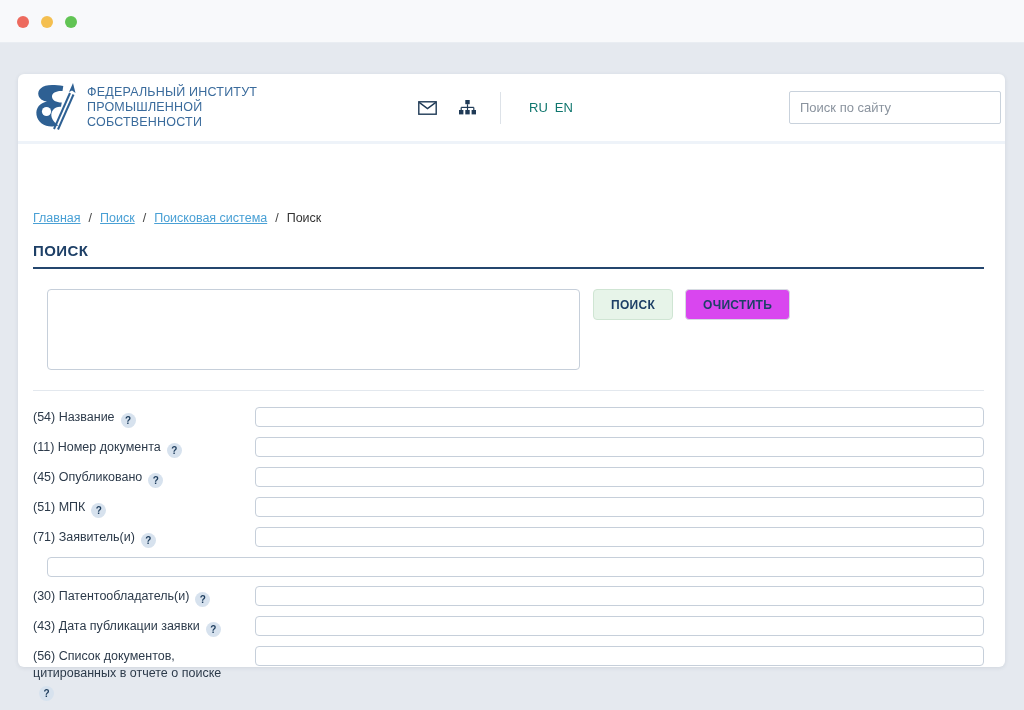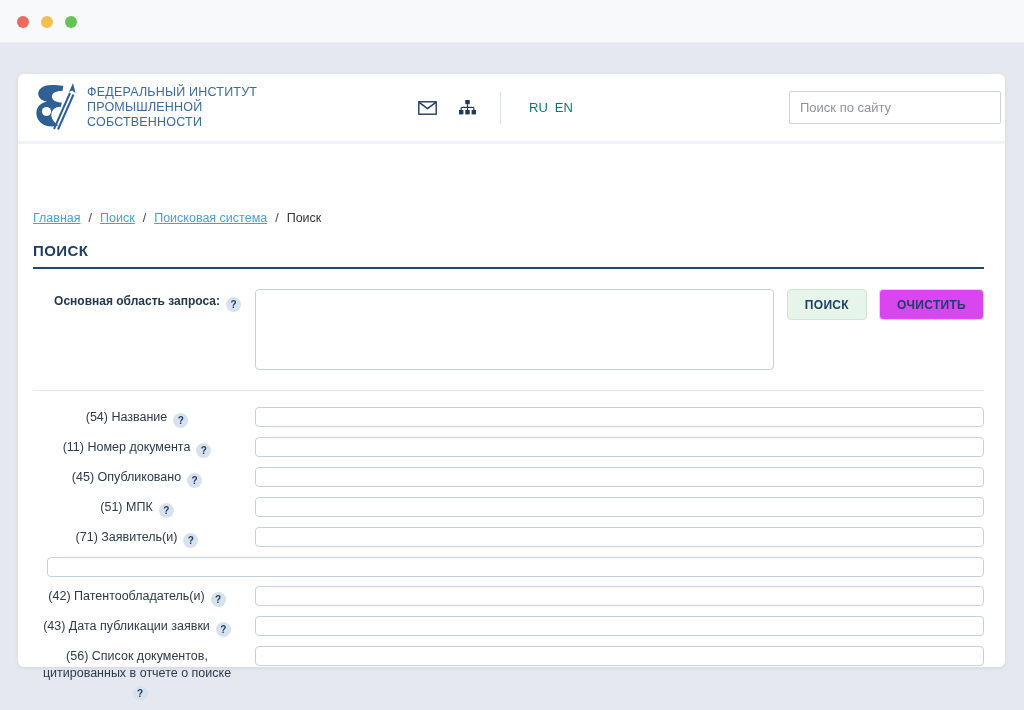--- a/index.html
+++ b/index.html
@@ -108,21 +108,21 @@
   .btn-search { margin-left: 13px; background: #e7f4e9; border: 1px solid #cfe5d3; }
   .btn-clear  { margin-left: 12px; background: #d946ef; border: 1px solid #d6dbe1; }
 
   .section-divider { margin-top: 20px; border-top: 1px solid #e3e8ee; }
 
   
   .fields-list { margin-top: 16px; }
   .frow { display: flex; align-items: flex-start; margin-bottom: 9px; }
   .flabel {
     width: 208px; flex: 0 0 208px;
-    text-align: center;
+    text-align: left;
     font-size: 12.5px; color: #2c3a4a;
     line-height: 17px; padding-top: 2px;
   }
   .finput {
     flex: 1; height: 20px;
     margin-left: 14px;
     border: 1px solid #c6cfda; border-radius: 4px;
     padding: 0 7px;
     font-family: "Liberation Sans", sans-serif; font-size: 12px;
     background: #fff;
@@ -198,23 +198,20 @@
 
     <input class="site-search" type="text" placeholder="Поиск по сайту" style="">
   </div>
 
   <div class="content">
     <div class="breadcrumb"><a class="bc-link">Главная</a><span class="bc-sep">/</span><a class="bc-link">Поиск</a><span class="bc-sep">/</span><a class="bc-link">Поисковая система</a><span class="bc-sep">/</span><span class="bc-current">Поиск</span></div>
 
     <div class="page-title">ПОИСК</div>
 
     <div class="query-row">
-      <div class="label-cell bold">
-        <span>Основная область запроса:</span><span class="help-badge">?</span>
-      </div>
       <textarea class="query-textarea" style=""></textarea>
       <button class="btn btn-search">ПОИСК</button>
       <button class="btn btn-clear">ОЧИСТИТЬ</button>
     </div>
 
     <div class="section-divider"></div>
 
     <div class="fields-list">
   <div class="frow">
     <div class="flabel">
@@ -250,21 +247,21 @@
     </div>
     <input class="finput" type="text" style="">
   </div>
 
   <div class="frow">
     <input class="finput" type="text" style="">
   </div>
 
   <div class="frow">
     <div class="flabel">
-      <span class="lbl-text">(42) Патентообладатель(и)</span><span class="help-badge">?</span>
+      <span class="lbl-text">(30) Патентообладатель(и)</span><span class="help-badge">?</span>
     </div>
     <input class="finput" type="text" style="">
   </div>
 
   <div class="frow">
     <div class="flabel">
       <span class="lbl-text">(43) Дата публикации заявки</span><span class="help-badge">?</span>
     </div>
     <input class="finput" type="text" style="">
   </div>

